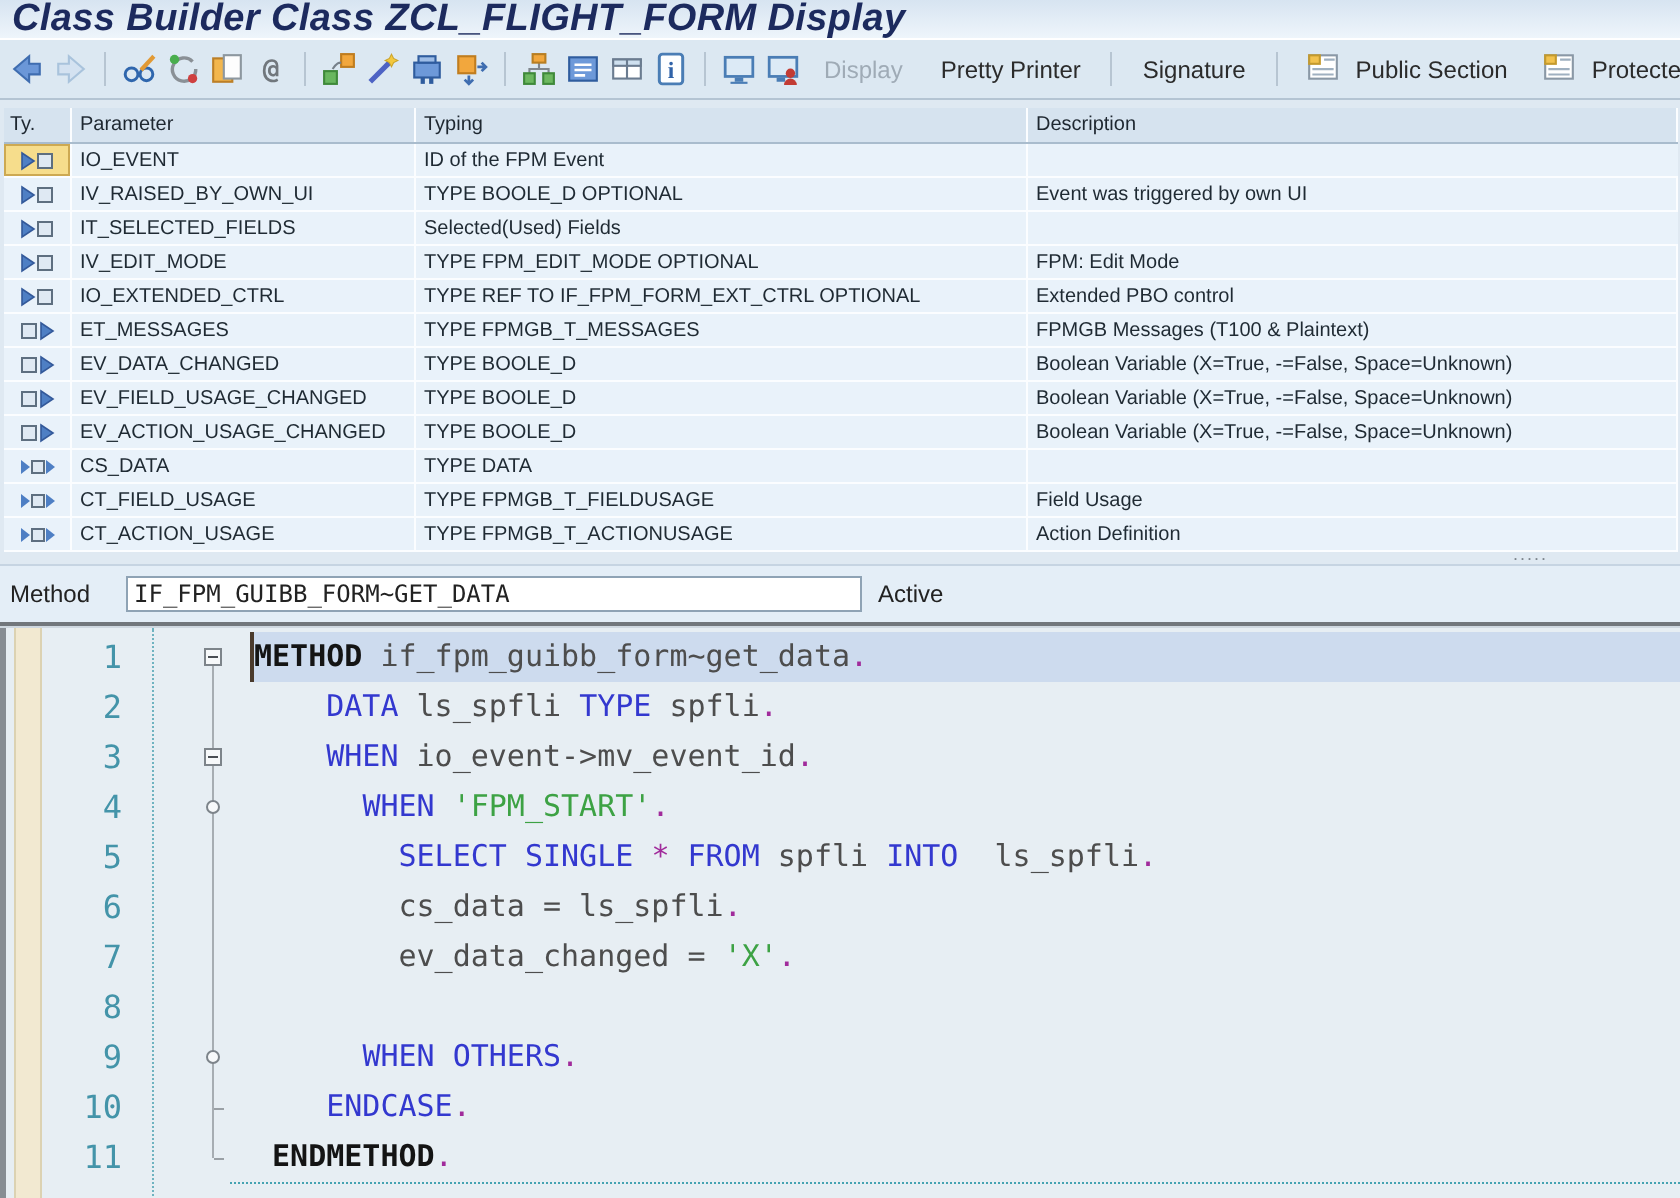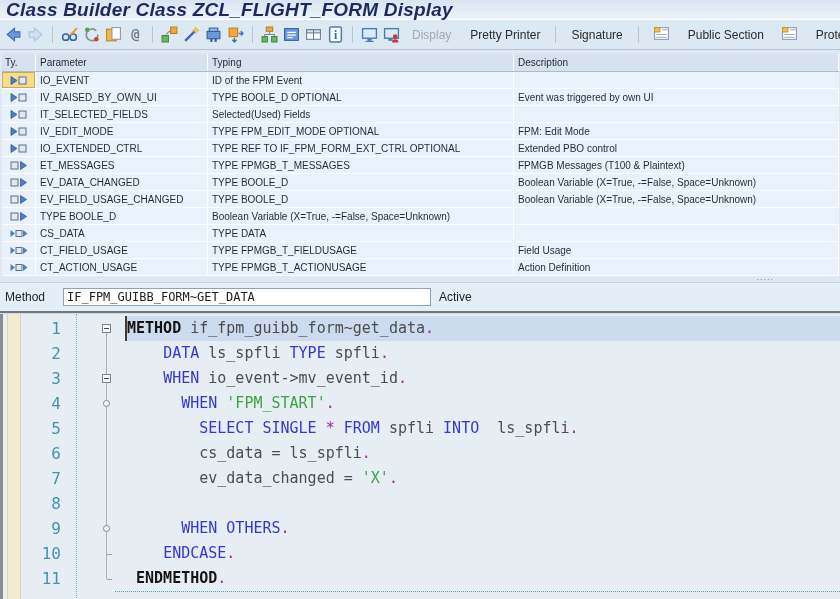--- a/index.html
+++ b/index.html
@@ -9,21 +9,21 @@
   .titlebar{height:19px;background:linear-gradient(#d7e4f1,#eef5fb);border-bottom:1px solid #ffffff;display:flex;align-items:center;padding-left:6px}
   .titletext{font-style:italic;font-weight:bold;font-size:19px;color:#1c2a5e;letter-spacing:.2px}
 
   
   .toolbar{height:29px;background:#dce8f2;border-bottom:1px solid #b4c4d3;display:flex;align-items:center;padding:0 4px;gap:3px;overflow:hidden;white-space:nowrap}
   .tbicon{width:19px;height:19px;display:inline-flex;align-items:center;justify-content:center;flex:0 0 auto}
   .tbicon svg{display:block}
   .tbsep{width:1px;height:17px;background:#b7c5d2;margin:0 4px;flex:0 0 auto}
   .tbbtn{font-size:12px;color:#2b2b2b;padding:0 8px;flex:0 0 auto;cursor:default}
   .tbbtn.disabled{color:#9fabb6}
-  .tbsection{display:inline-flex;align-items:center;gap:18px;font-size:12px;color:#2b2b2b;padding:0 7px;flex:0 0 auto}
+  .tbsection{display:inline-flex;align-items:center;gap:8px;font-size:12px;color:#2b2b2b;padding:0 7px;flex:0 0 auto}
 
   
   .params{margin:4px 1px 0 2px;background:#e9f2fa;font-size:10px;color:#1f2a33}
   .prow{display:grid;grid-template-columns:34px 172px 306px 1fr;height:16px;border-bottom:1px solid #fbfdff}
   .prow.header{background:#d6e3ef;height:17px;border-bottom:1px solid #a9bccd;color:#1e2730}
   .pcell{display:flex;align-items:center;padding:0 4px;border-right:1px solid #fbfdff;overflow:hidden;white-space:nowrap}
   .pcell.ty{justify-content:center;padding:0}
   .prow.header .pcell.ty{justify-content:flex-start;padding:0 3px}
   .pcell.ty.sel{background:#f6dd8c;box-shadow:inset 0 0 0 1px #cda952}
 
@@ -296,20 +296,21 @@
       <div class="pcell">TYPE BOOLE_D</div>
       <div class="pcell">Boolean Variable (X=True, -=False, Space=Unknown)</div>
     </div>
     <div class="prow">
       <div class="pcell ty">
         <svg width="18" height="11" viewBox="0 0 18 11">
           <rect x="1" y="2" width="7" height="7" fill="#dfe9f3" stroke="#5e6f80"></rect>
           <path d="M10.5 1.5 L16.5 5.5 L10.5 9.5 Z" fill="#4e7fc4" stroke="#33599a" stroke-width="0.8"></path>
         </svg>
       </div>
+      <div class="pcell">EV_ACTION_USAGE_CHANGED</div>
       <div class="pcell">TYPE BOOLE_D</div>
       <div class="pcell">Boolean Variable (X=True, -=False, Space=Unknown)</div>
     </div>
     <div class="prow">
       <div class="pcell ty">
         <svg width="18" height="11" viewBox="0 0 18 11">
           <path d="M0.5 2 L5 5.5 L0.5 9 Z" fill="#4e7fc4"></path>
           <rect x="6" y="2.5" width="6" height="6" fill="#dfe9f3" stroke="#5e6f80"></rect>
           <path d="M13 2 L17.5 5.5 L13 9 Z" fill="#4e7fc4"></path>
         </svg>

